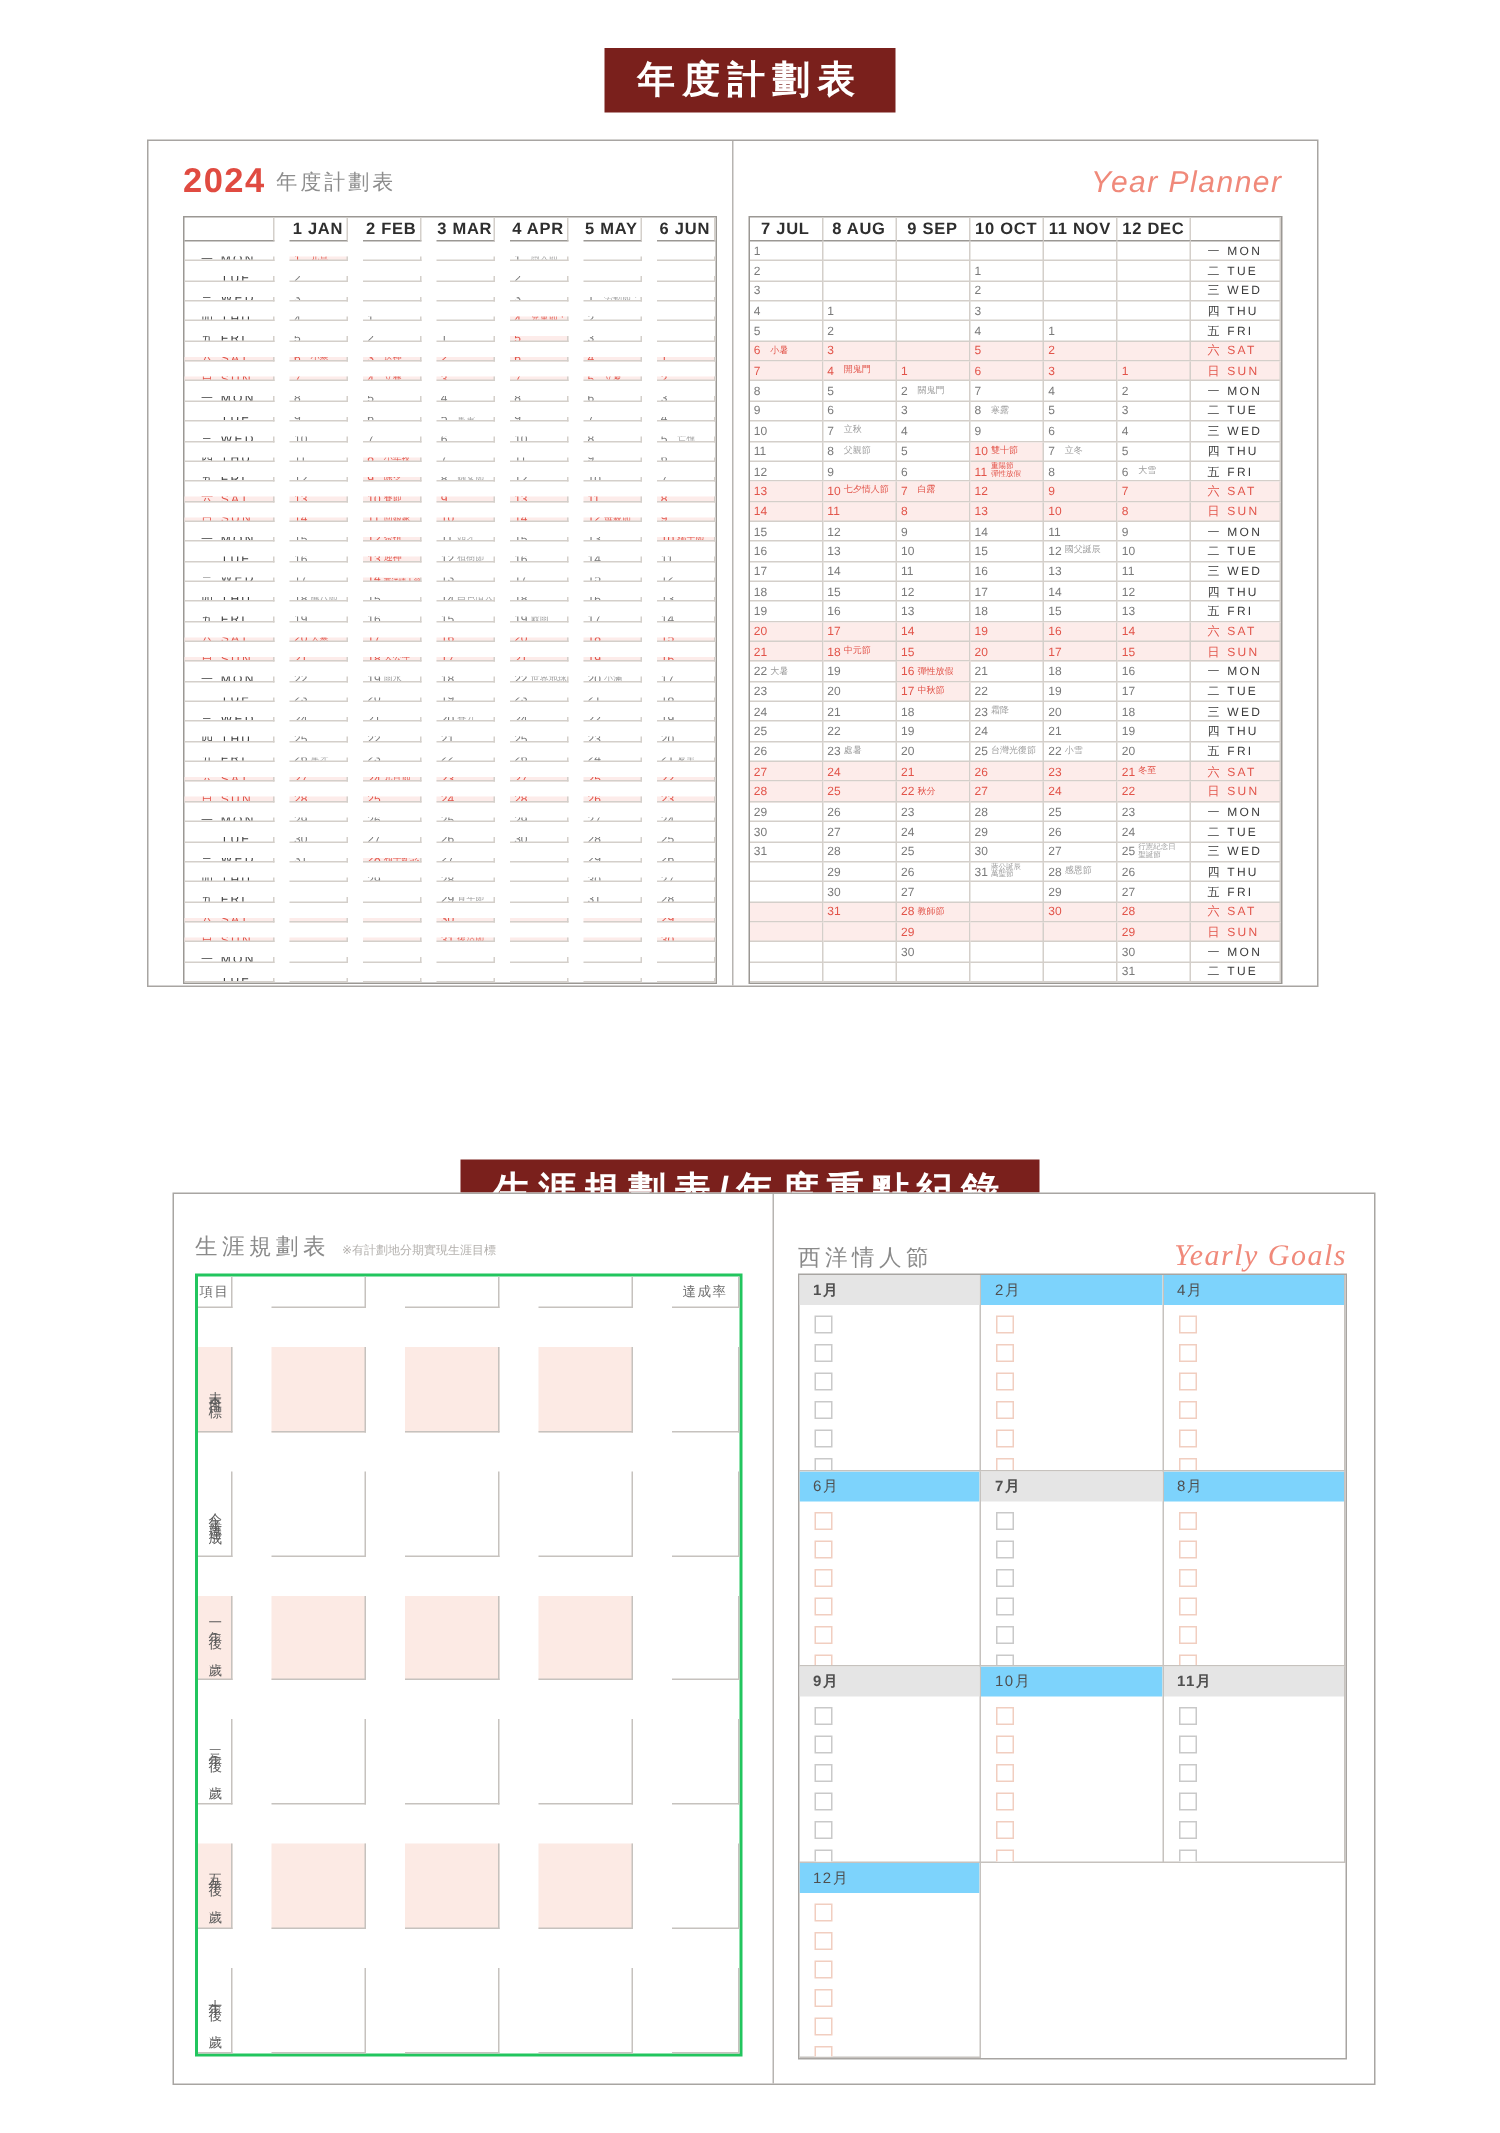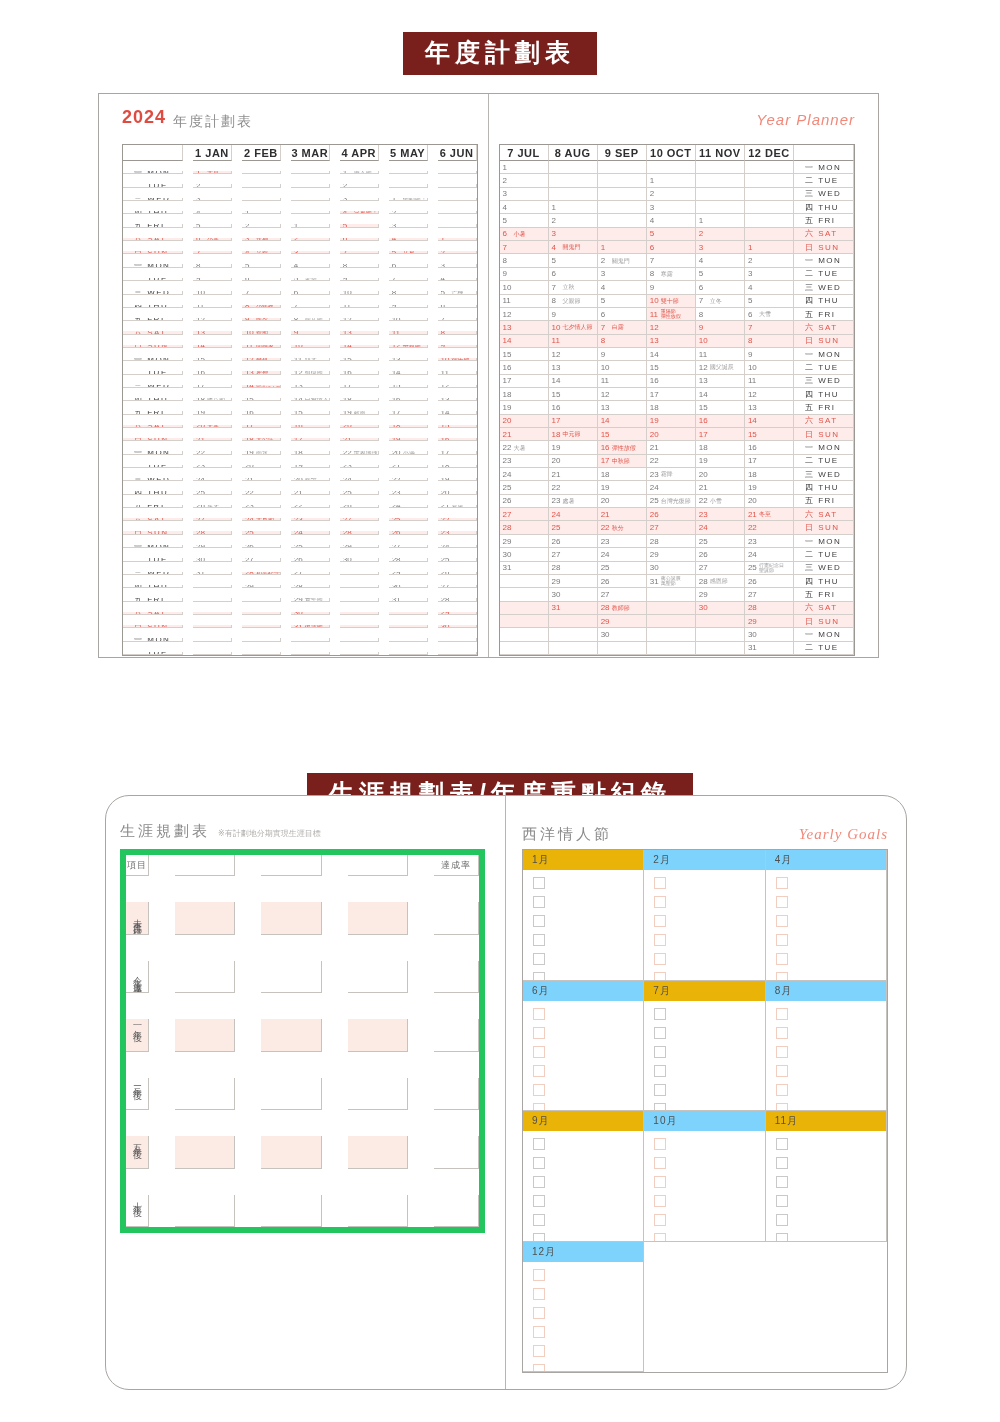--- a/index.html
+++ b/index.html
@@ -5,31 +5,31 @@
   *{box-sizing:border-box;margin:0;padding:0;}
   body{width:1000px;height:1422px;position:relative;background:#fff;
        font-family:"Liberation Sans","DejaVu Sans",sans-serif;}
   .banner{position:absolute;left:0;width:1000px;text-align:center;}
   #banner-top{top:32px;}
   #banner-bottom{top:773px;}
   .banner span{display:inline-block;background:#7a201c;color:#fff;font-size:25px;
        font-weight:bold;letter-spacing:5px;padding:4px 22px 6px;}
   .spread{position:absolute;border:1px solid #a8a5a2;display:flex;background:#fff;}
   #spread-top{left:98px;top:93px;width:781px;height:565px;}
-  #spread-bottom{left:105px;top:795px;width:802px;height:595px;border-radius:24px;}
+  #spread-bottom{left:115px;top:795px;width:802px;height:595px;}
   .half{width:50%;height:100%;}
   .half.lft{border-right:1px solid #b7b4b1;}
   
   .cal-page{padding:13px 10px 0 23px;}
   .cal-page.rp{padding:13px 23px 0 10px;}
   .cal-head{height:37px;display:flex;align-items:flex-start;}
-  .year{font-size:18px;font-weight:bold;color:#e04b41;letter-spacing:1px;}
+  .year{font-size:23px;font-weight:bold;color:#e04b41;letter-spacing:1px;}
   .cal-title-zh{font-size:14px;color:#8d8d8d;margin:6px 0 0 7px;letter-spacing:2px;}
   .cal-head.rp{justify-content:flex-end;}
-  .en-title{font-style:italic;font-size:15px;color:#f0897a;margin-top:4px;letter-spacing:1px;}
+  .en-title{font-style:italic;font-size:20px;color:#f0897a;margin-top:4px;letter-spacing:1px;}
   .cal{display:grid;grid-template-rows:16px repeat(37,1fr);height:512px;border:1px solid #9b9894;}
   #cal-left{grid-template-columns:60px repeat(6,1fr);gap:10px;}
   #cal-right{grid-template-columns:repeat(6,1fr) 60px;}
   .c{border-right:1px solid #d4cfca;border-bottom:1px solid #d4cfca;overflow:hidden;
      display:flex;align-items:center;min-width:0;}
   .mh{justify-content:center;font-weight:bold;font-size:11px;color:#2e2e2e;
      border-bottom:1px solid #9b9894;letter-spacing:.5px;}
   .wdl{font-size:8px;color:#3c3c3c;letter-spacing:1.5px;padding-left:11px;white-space:nowrap;}
   .datec{padding-left:3px;}
   .num{font-size:8px;color:#7a7a7a;min-width:10px;flex:none;}
@@ -39,33 +39,33 @@
   .red{color:#e2544a !important;}
   .pinkbg{background:#fdecea;}
   
   .bt-page{padding:26px 20px 0 14px;}
   .bt-page.rp{padding:26px 18px 0 16px;}
   .bt-head{height:27px;display:flex;align-items:baseline;}
   .bt-title{font-size:15px;color:#8a8a8a;letter-spacing:3px;}
   .bt-sub{font-size:8px;color:#b3b0ad;margin-left:8px;}
   .bt-head .en-title{margin-left:auto;font-family:Liberation Serif, serif;}
   #life-table{display:grid;grid-template-columns:23px 1fr 1fr 1fr 45px;
-     grid-template-rows:21px repeat(6,1fr);height:384px;border:6px solid #22c55e;gap:26px;}
+     grid-template-rows:21px repeat(6,1fr);height:522px;border:2px solid #22c55e;gap:26px;}
   .ltc{border-right:1px solid #c6c2be;border-bottom:1px solid #c6c2be;min-width:0;
      overflow:hidden;display:flex;}
   .lt-h{align-items:center;justify-content:center;font-size:9px;color:#6e6e6e;letter-spacing:1px;}
   .vlab{writing-mode:vertical-rl;font-size:9px;color:#5a5a5a;letter-spacing:3px;margin:auto;}
   .pinkbg2{background:#fceae4;}
   #goals-grid{display:grid;grid-template-columns:repeat(3,1fr);grid-auto-rows:1fr;
      height:524px;border:1px solid #a8a5a2;}
   .gcell{border-right:1px solid #c6c2be;border-bottom:1px solid #c6c2be;display:flex;
      flex-direction:column;min-width:0;overflow:hidden;}
   .ghead{height:20px;flex:none;display:flex;align-items:center;padding-left:9px;
      font-size:10px;color:#4f4f4f;letter-spacing:1px;}
-  .g-gray .ghead{background:#eab308;}
+  .g-gray .ghead{background:#e5e5e5;font-weight:bold;}
   .g-pink .ghead{background:#7dd3fc;}
   .gbox{width:12px;height:12px;border:1px solid #c9c9c9;margin:7px 0 0 10px;flex:none;background:#fff;}
   .g-pink .gbox{border-color:#f1cec0;}
 </style>
 </head>
 <body>
 
 <div class="banner" id="banner-top">
   <span>年度計劃表</span>
 </div>

